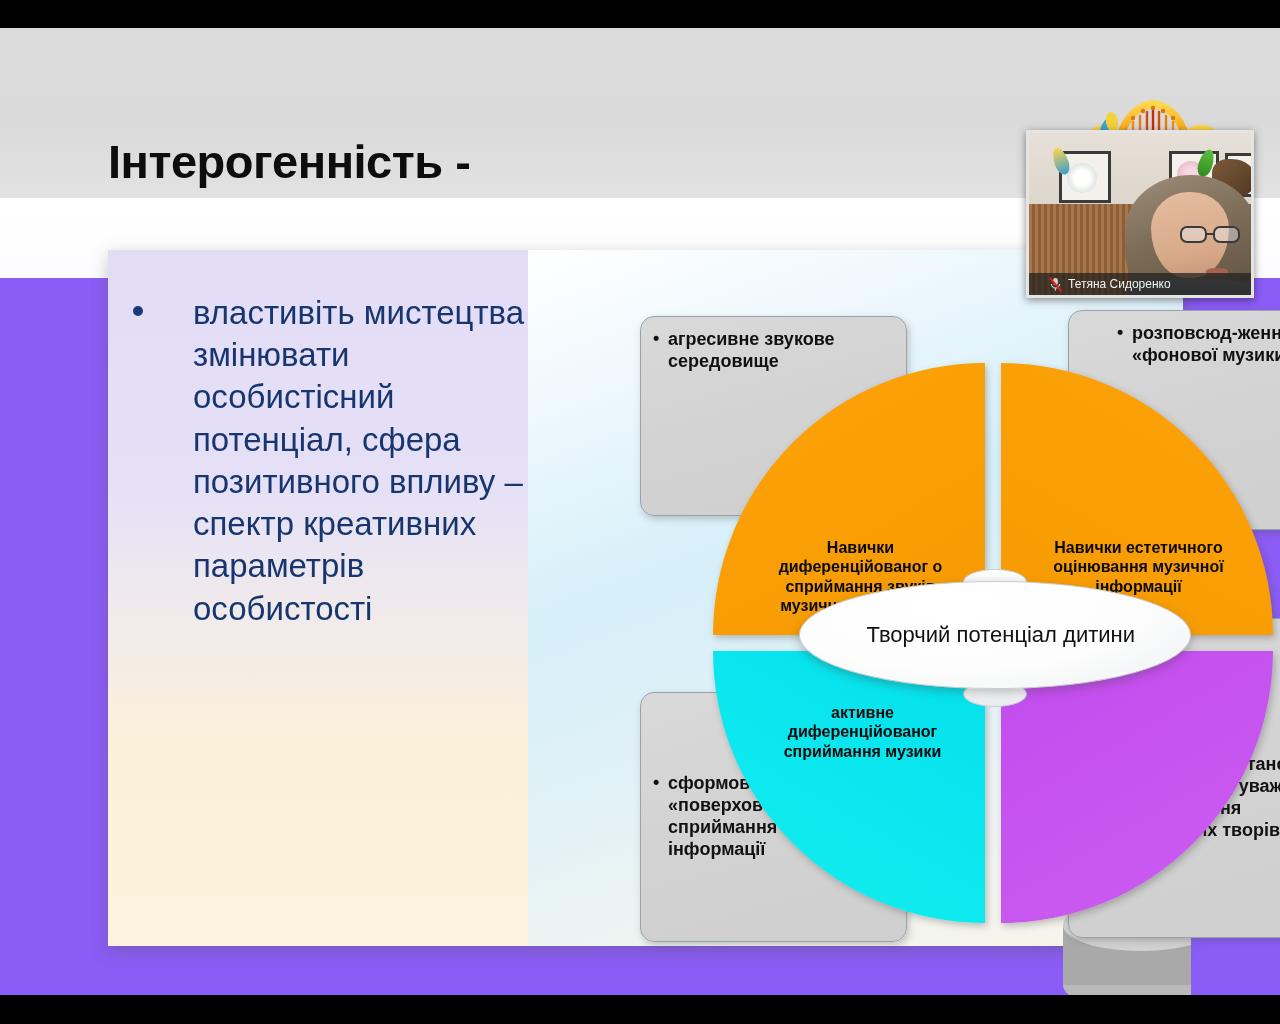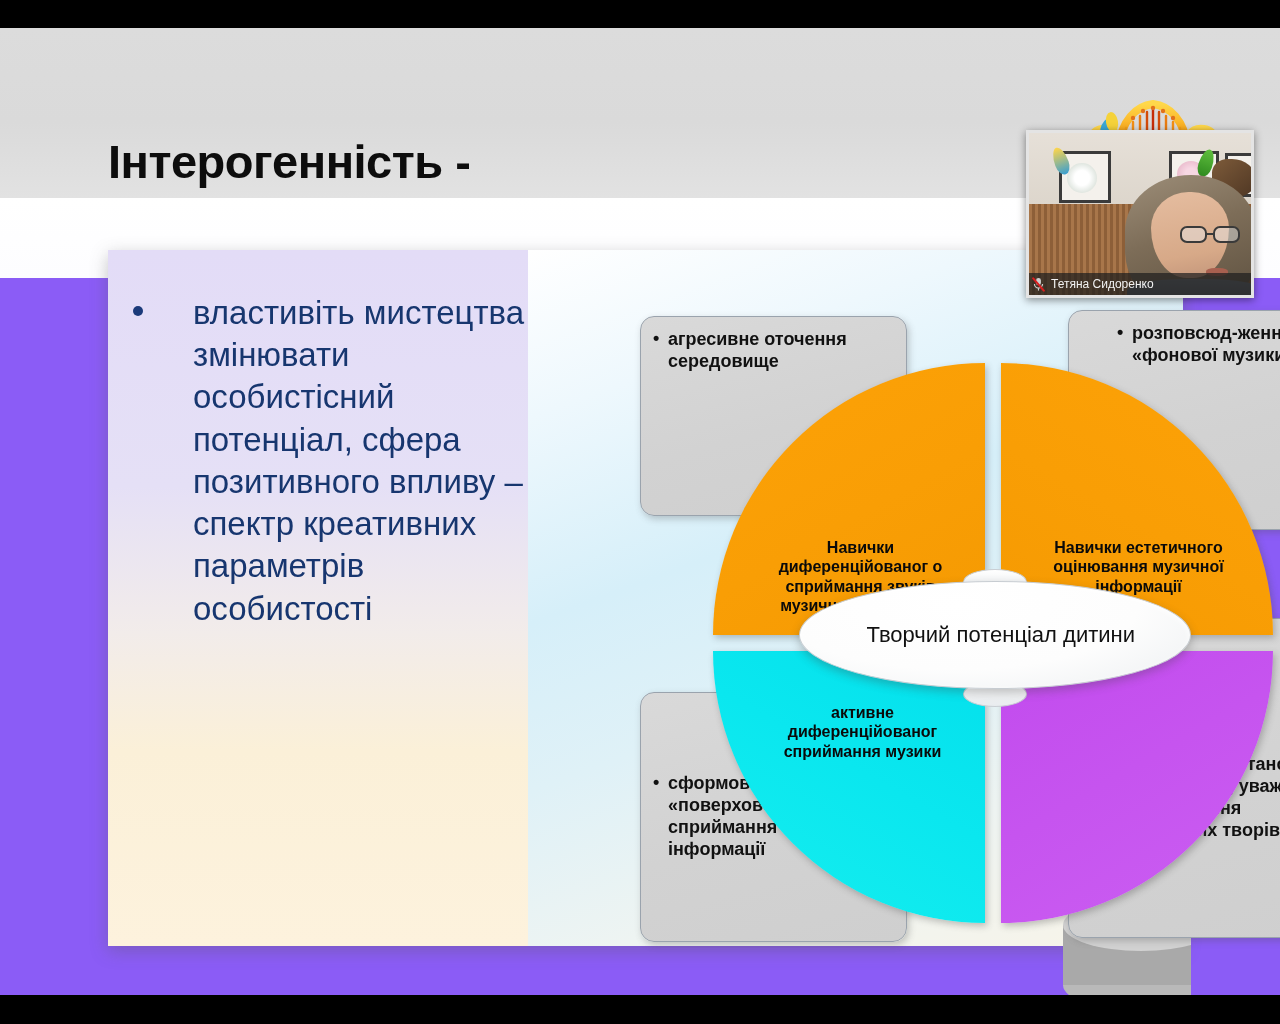--- a/index.html
+++ b/index.html
@@ -286,21 +286,21 @@
     background: #a8604f; border-radius: 40%;
   }
   #vs-shoulder {
     position: absolute; left: 2px; top: 104px; width: 136px; height: 26px;
     background: linear-gradient(180deg,#6a7078,#4b5159);
     border-radius: 44% 44% 0 0;
   }
   #video-namebar {
     position: absolute; left: 0; bottom: 0; width: 100%; height: 22px;
     background: rgba(30,30,30,0.72);
-    display: flex; align-items: center; gap: 6px; padding-left: 3px;
+    display: flex; align-items: center; gap: 6px; padding-left: 20px;
     z-index: 3;
   }
   #video-name {
     font-size: 12px; color: #f2f2f2; white-space: nowrap;
   }
   #mic-muted-icon { width: 13px; height: 15px; flex: 0 0 auto; }
 
   
   #harp-graphic {
     position: absolute; left: 1078px; top: 72px; width: 150px; height: 96px;
@@ -353,21 +353,21 @@
 
       <div id="bullet-block">
         <span id="bullet-dot"></span>
         <div id="bullet-text">властивіть мистецтва змінювати особистісний потенціал, сфера позитивного впливу – спектр креативних параметрів особистості</div>
       </div>
 
       <div id="diagram">
 
         <div class="callout" id="callout-tl">
           <ul>
-            <li>агресивне оточення середовище</li>
+            <li>агресивне звукове середовище</li>
           </ul>
         </div>
 
         <div class="callout" id="callout-tr">
           <ul>
             <li>розповсюд-ження «фонової музики»,</li>
           </ul>
         </div>
 
         <div class="callout" id="callout-bl">

